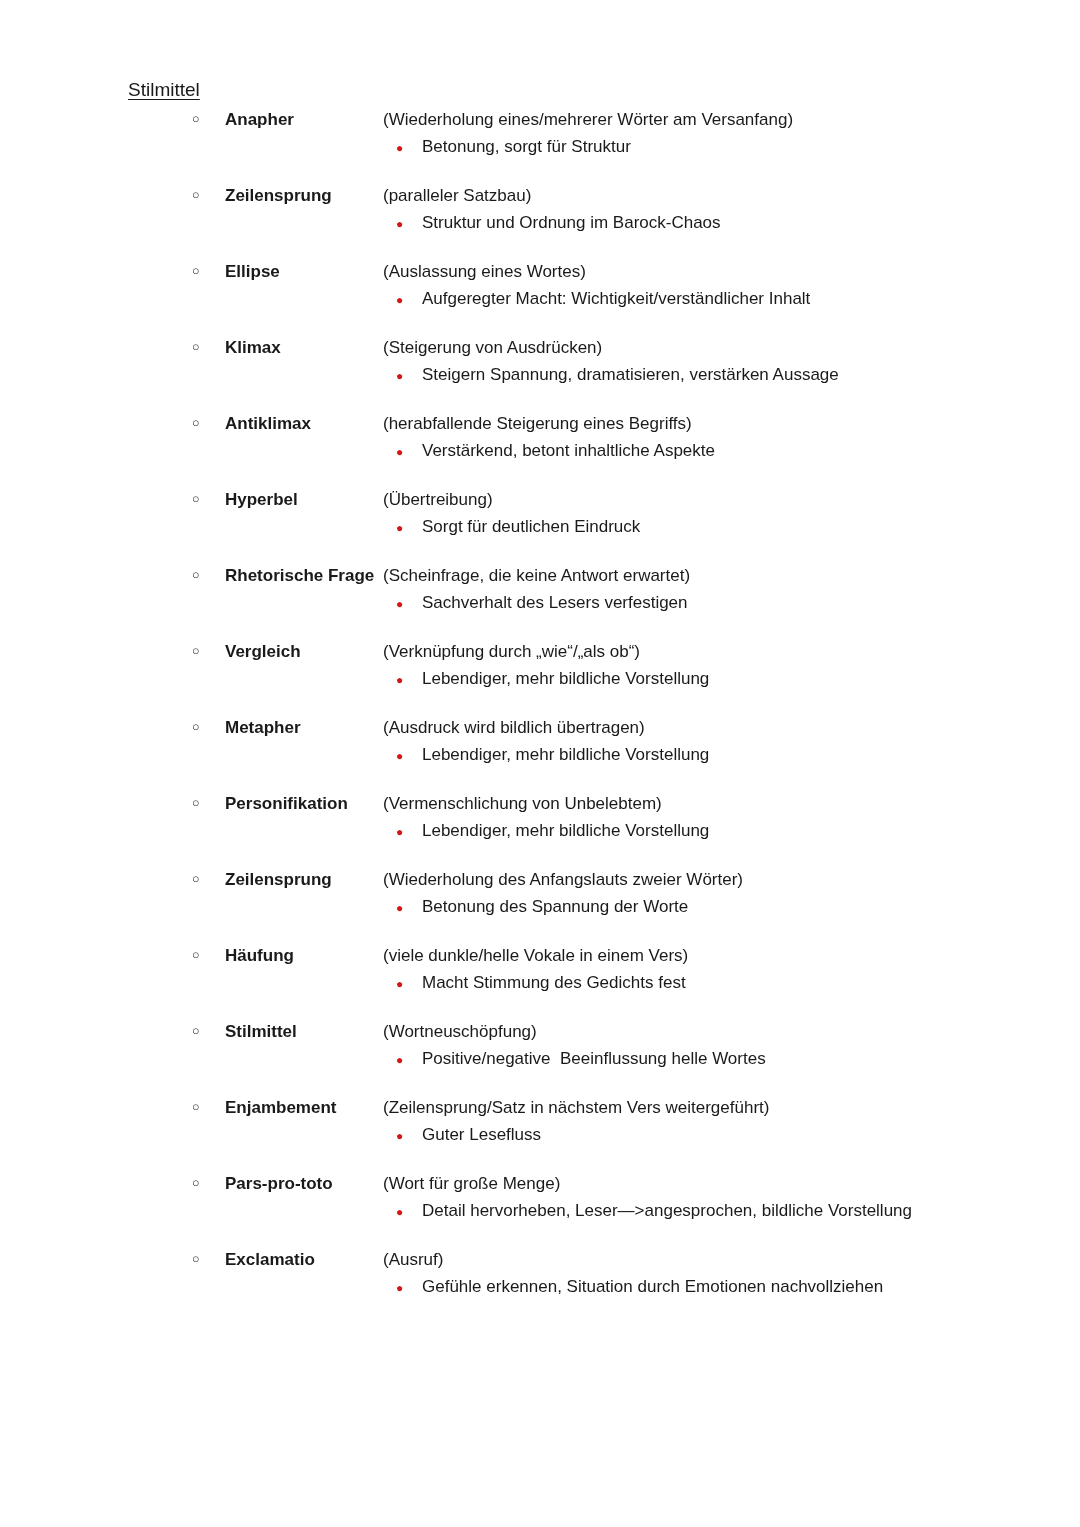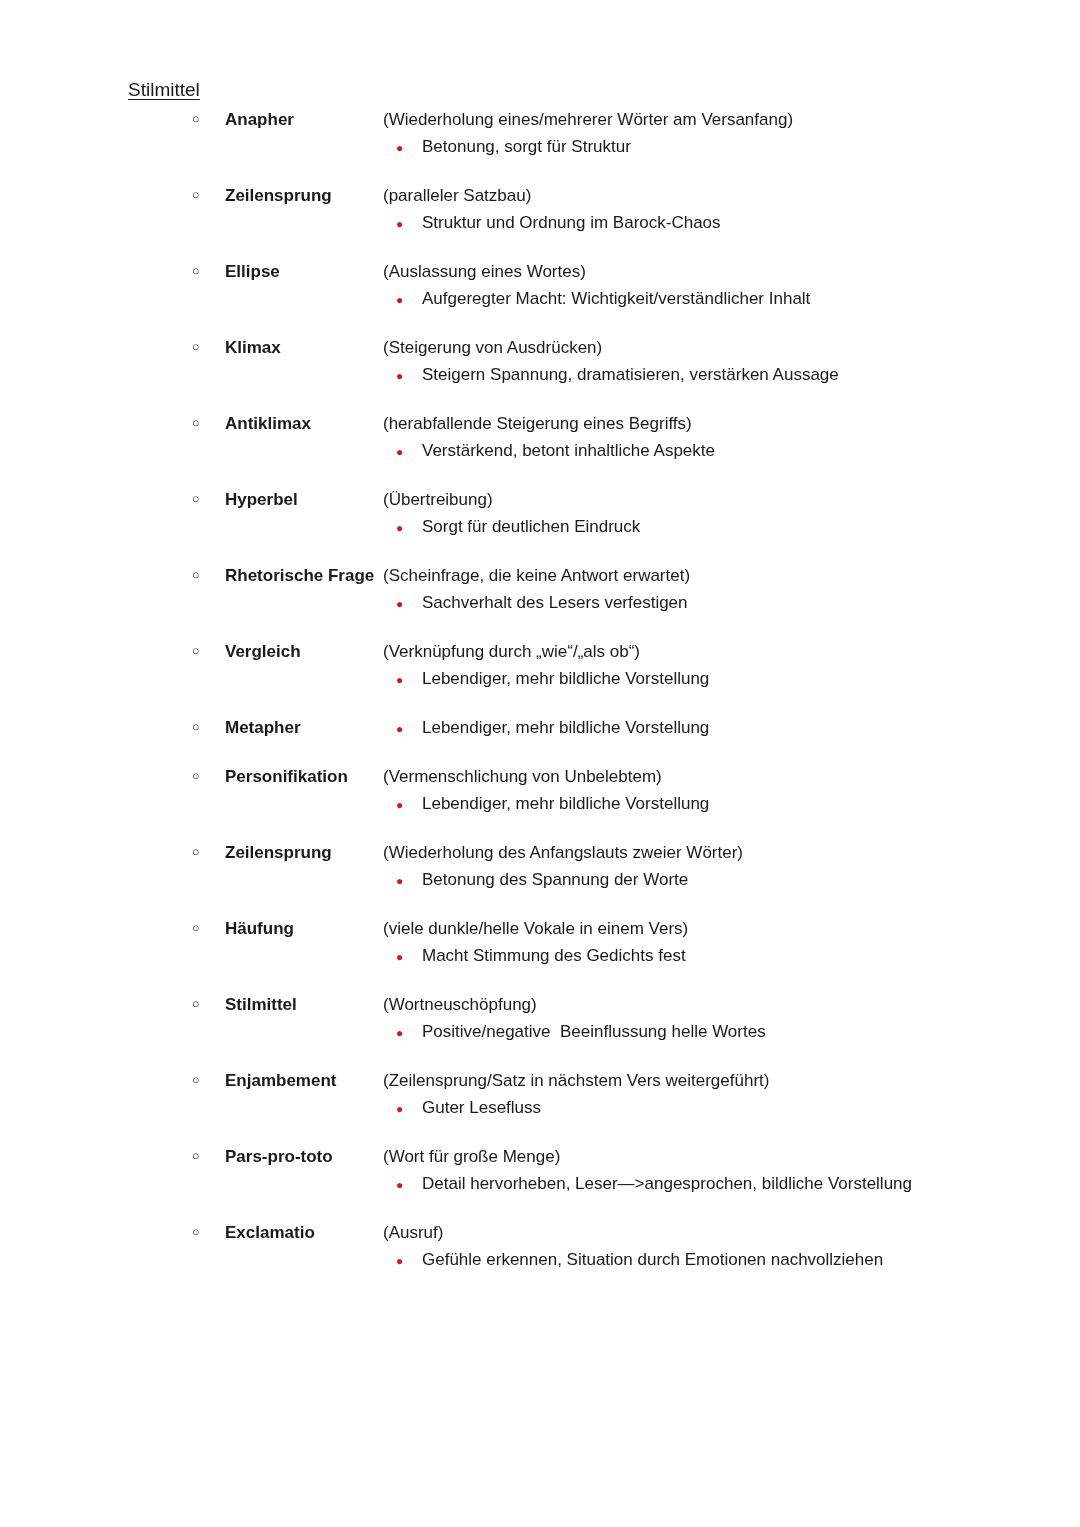--- a/index.html
+++ b/index.html
@@ -148,20 +148,21 @@
     <span class="definition">(Verknüpfung durch „wie“/„als ob“)</span>
     <span class="effect-line">
       <span class="dot">●</span>
       <span class="effect">Lebendiger, mehr bildliche Vorstellung</span>
     </span>
   </div>
 
   <div class="item">
     <span class="marker">○</span>
     <span class="term">Metapher</span>
+    <span class="definition">(Ausdruck wird bildlich übertragen)</span>
     <span class="effect-line">
       <span class="dot">●</span>
       <span class="effect">Lebendiger, mehr bildliche Vorstellung</span>
     </span>
   </div>
 
   <div class="item">
     <span class="marker">○</span>
     <span class="term">Personifikation</span>
     <span class="definition">(Vermenschlichung von Unbelebtem)</span>

